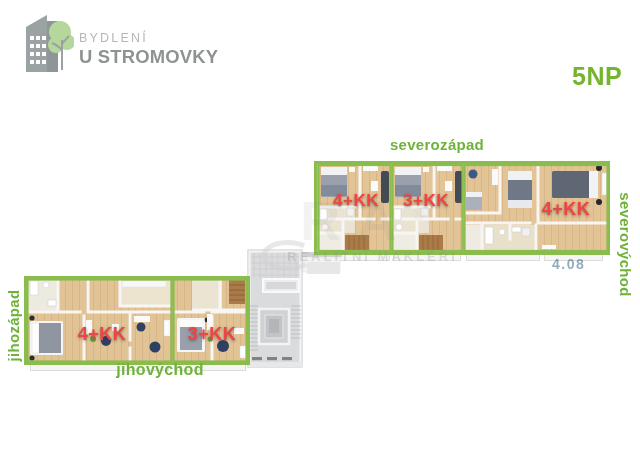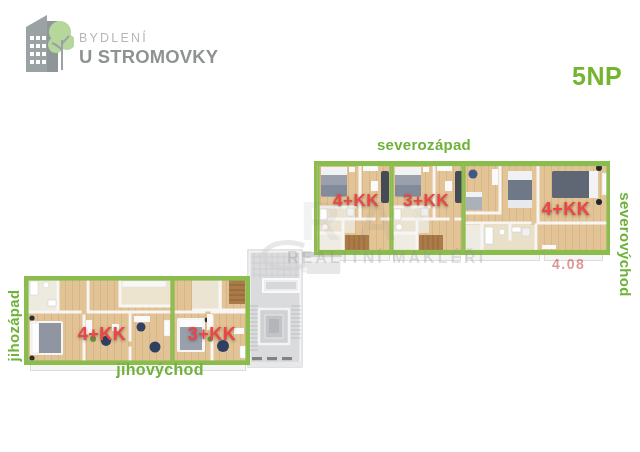--- a/index.html
+++ b/index.html
@@ -12,38 +12,38 @@
   .logo-text { position:absolute; left:79px; top:31px; }
   .logo-line1 { font-size:12.5px; letter-spacing:2.2px; color:#b6b8b7; font-weight:400; }
   .logo-line2 { font-size:19px; font-weight:700; color:#8e9392; letter-spacing:.2px; margin-top:1px;
                 transform:scaleX(.97); transform-origin:left; }
   .floor-label { position:absolute; left:572px; top:30px; font-size:25px; font-weight:800;
                  color:#74b42e; letter-spacing:.5px;margin-top:32px; }
   
   .plan { position:absolute; z-index:1; }
   .dir-label { position:absolute; color:#6fb23a; font-weight:700; font-size:15px;
                letter-spacing:.3px; text-align:center; z-index:4; }
-  #lbl-nw { left:324px; top:136px; width:200px; }
+  #lbl-nw { left:337px; top:136px; width:200px; }
   #lbl-ne { left:535px; top:236px; width:180px; transform:rotate(90deg); }
   #lbl-sw { left:-47px; top:317px; width:120px; transform:rotate(-90deg); }
   #lbl-se { left:60px; top:361px; width:200px; font-size:16px; }
   .unit-label { position:absolute; transform:translate(-50%,-50%); color:#ef4444; font-weight:700;
                 font-size:17px; letter-spacing:.5px; text-shadow:0 1px 3px rgba(50,50,50,.55); z-index:4; }
   .unit-label.big { font-size:18px; }
   .balcony { position:absolute; height:6px; background:#f5f5f4; border:1px solid #dcdcda;
              border-top:none; box-sizing:border-box; z-index:0; }
   
   .wm { position:absolute; pointer-events:none; z-index:5; white-space:nowrap; }
   #wm-big { left:300px; top:188px; font-size:56px; font-weight:800; letter-spacing:16px;
             color:#777777; opacity:.08; }
   #wm-big .sup { font-size:16px; vertical-align:super; letter-spacing:0; }
-  #wm-small { left:287px; top:249px; font-size:16px; font-weight:700; letter-spacing:3px;
+  #wm-small { left:287px; top:249px; font-size:13px; font-weight:700; letter-spacing:3px;
               color:#8f8f8f; opacity:.28; }
   #wm-unit { left:552px; top:256px; font-size:14px; font-weight:800; letter-spacing:1.5px;
-             color:#b91c1c; opacity:.45; }
+             color:#0c4a6e; opacity:.45; }
   #wm-swoosh { left:248px; top:238px; }
 </style>
 </head>
 <body>
 
 <div class="stage">
 
   <svg class="logo-icon" width="50" height="62" viewBox="0 0 50 62">
     <polygon points="2,15 23,3 23,60 2,60" fill="#9aa2a3"></polygon>
     <rect x="23" y="9" width="11" height="51" fill="#8e9697"></rect>

